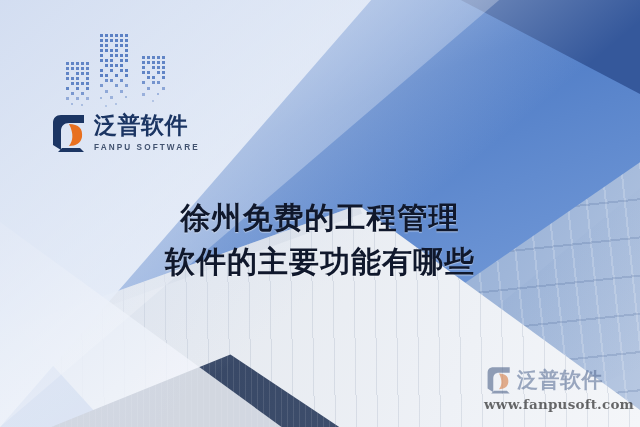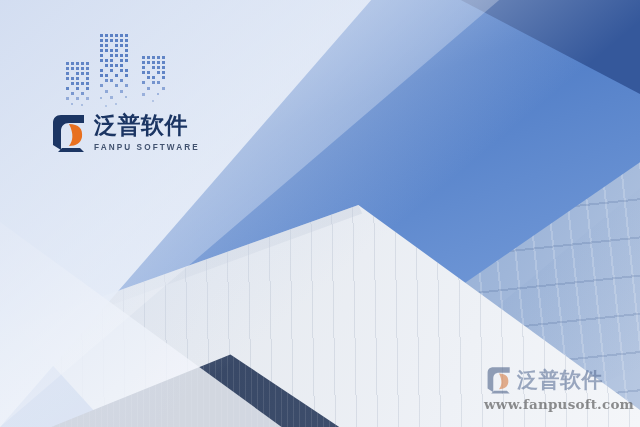--- a/index.html
+++ b/index.html
@@ -197,21 +197,21 @@
     font-weight: 700;
     color: #5a6f96;
     letter-spacing: 0.5px;
     margin-left: 3px;
     white-space: nowrap;
   }
   #watermark .wm-url {
     font-family: "DejaVu Serif", "Liberation Serif", serif;
     font-size: 13.5px;
     font-weight: 700;
-    color: #404040;
+    color: #000000;
     letter-spacing: 0.2px;
     margin-top: 6px;
     white-space: nowrap;
     text-align: right;
   }
 </style>
 </head>
 <body>
 
 <div id="banner">
@@ -378,20 +378,24 @@
         <path d="M21 12 C31 12 35 17 34 25 C33 31 28 34 21 34 C25 29 26 22 21 12 Z" fill="#e8701f"></path>
         <path d="M14 36 L32 36 L36 40 L10 40 Z" fill="#1b3563"></path>
       </svg>
     </span>
     <span class="wordmark">
       <span class="cn">泛普软件</span>
       <span class="en">FANPU SOFTWARE</span>
     </span>
   </div>
 
+  <div id="headline">
+    <span class="line">徐州免费的工程管理</span>
+    <span class="line">软件的主要功能有哪些</span>
+  </div>
 
   <div id="watermark">
     <span class="wm-row">
       <span class="wm-mark">
         <svg viewBox="0 0 42 42" width="30" height="30" aria-hidden="true">
           <path d="M13 3 L36 3 L36 11 L21 11 C16 11 13 14 13 19 L13 38 L5 33 L5 11 C5 6 8 3 13 3 Z" fill="#4a5f87"></path>
           <path d="M21 12 C31 12 35 17 34 25 C33 31 28 34 21 34 C25 29 26 22 21 12 Z" fill="#d5793f"></path>
           <path d="M14 36 L32 36 L36 40 L10 40 Z" fill="#4a5f87"></path>
         </svg>
       </span>

